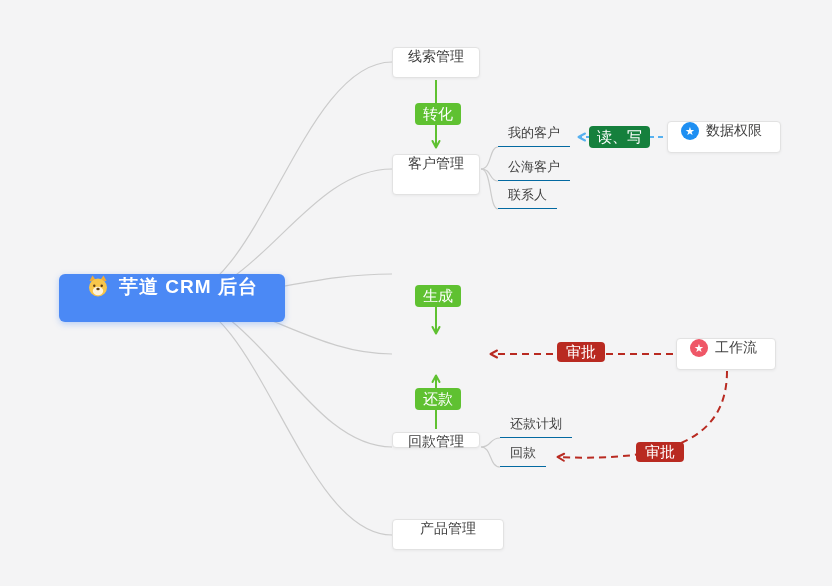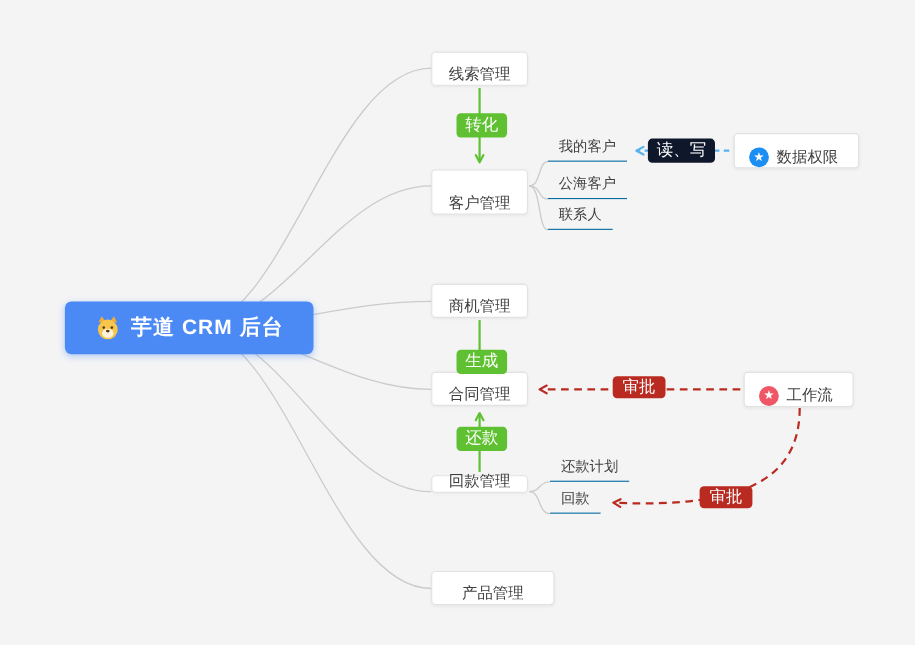--- a/index.html
+++ b/index.html
@@ -4,43 +4,43 @@
 <style>
   * { box-sizing: border-box; }
   html, body { margin: 0; padding: 0; background: #f4f4f4; }
   .canvas {
     position: relative; width: 832px; height: 586px;
     background: #f4f4f5; overflow: hidden;
     font-family: "Liberation Sans", "DejaVu Sans", sans-serif;
   }
   .wires { position: absolute; left: 0; top: 0; z-index: 0; }
   .node {
-    position: absolute; display: flex; align-items: flex-end; justify-content: center;
+    position: absolute; display: flex; align-items: flex-start; justify-content: center;
     background: #ffffff; border: 1px solid #e2e2e2; border-radius: 4px;
     font-size: 14px; color: #3f3f3f; box-shadow: 0 1px 3px rgba(0,0,0,.05);
     z-index: 1; white-space: nowrap;
   }
   .node.hnode { justify-content: flex-start; gap: 7px; padding: 0 13px; }
   .root-node {
     position: absolute; left: 59px; top: 274px; width: 226px; height: 48px;
-    display: flex; align-items: center; justify-content: center; gap: 9px;
+    display: flex; justify-content: center; gap: 9px;
     background: #4b89f5; border-radius: 6px; color: #ffffff;
     font-size: 19px; font-weight: bold; letter-spacing: 1px;
     z-index: 2; box-shadow: 0 2px 6px rgba(75,137,245,.35); white-space: nowrap;
   }
   .leaf {
     position: absolute; padding: 0 10px 5px 10px; font-size: 13px; line-height: 17px;
     color: #3f3f3f; border-bottom: 1px solid #0369a1; z-index: 1; white-space: nowrap;
   }
   .badge {
     position: absolute; padding: 4px 8px; border-radius: 4px; color: #ffffff;
     font-size: 15px; line-height: 14px; z-index: 3; white-space: nowrap;
   }
   .badge.green { background: #5fc131; }
-  .badge.blue  { background: #0f172a; }
+  .badge.blue  { background: #15803d; }
   .badge.red   { background: #b92a21; padding: 3px 9px; }
   .circle-icon {
     display: inline-flex; width: 18px; height: 18px; border-radius: 50%;
     align-items: center; justify-content: center; color: #fff; font-size: 11px;
     line-height: 1; flex: 0 0 18px;
   }
   .icon-blue { background: #1e8ff2; }
   .icon-pink { background: #ef5767; }
   .dog { display: inline-flex; width: 24px; height: 24px; }
 </style>
@@ -104,26 +104,20 @@
     </span>
     <span>芋道 CRM 后台</span>
   </div>
 
   <div class="node" style="left:392px;top:47px;width:88px;height:31px">
     <span>线索管理</span>
   </div>
   <div class="node" style="left:392px;top:154px;width:88px;height:41px">
     <span>客户管理</span>
   </div>
-  <div class="node" style="left:392px;top:258px;width:88px;height:31px">
-    <span>商机管理</span>
-  </div>
-  <div class="node" style="left:392px;top:338px;width:88px;height:31px">
-    <span>合同管理</span>
-  </div>
   <div class="node" style="left:392px;top:432px;width:88px;height:16px">
     <span>回款管理</span>
   </div>
   <div class="node" style="left:392px;top:519px;width:112px;height:31px">
     <span>产品管理</span>
   </div>
 
   <div class="leaf" style="left:498px;top:124px">我的客户</div>
   <div class="leaf" style="left:498px;top:158px">公海客户</div>
   <div class="leaf" style="left:498px;top:186px">联系人</div>
@@ -134,19 +128,19 @@
   <div class="node hnode" style="left:667px;top:121px;width:114px;height:32px">
     <span class="circle-icon icon-blue">★</span>
     <span>数据权限</span>
   </div>
   <div class="node hnode" style="left:676px;top:338px;width:100px;height:32px">
     <span class="circle-icon icon-pink">★</span>
     <span>工作流</span>
   </div>
 
   <div class="badge green" style="left:415px;top:103px">转化</div>
-  <div class="badge green" style="left:415px;top:318px">生成</div>
+  <div class="badge green" style="left:415px;top:285px">生成</div>
   <div class="badge green" style="left:415px;top:388px">还款</div>
   <div class="badge blue" style="left:589px;top:126px">读、写</div>
   <div class="badge red" style="left:557px;top:342px">审批</div>
   <div class="badge red" style="left:636px;top:442px">审批</div>
 
 </div>
 
 </body></html>

